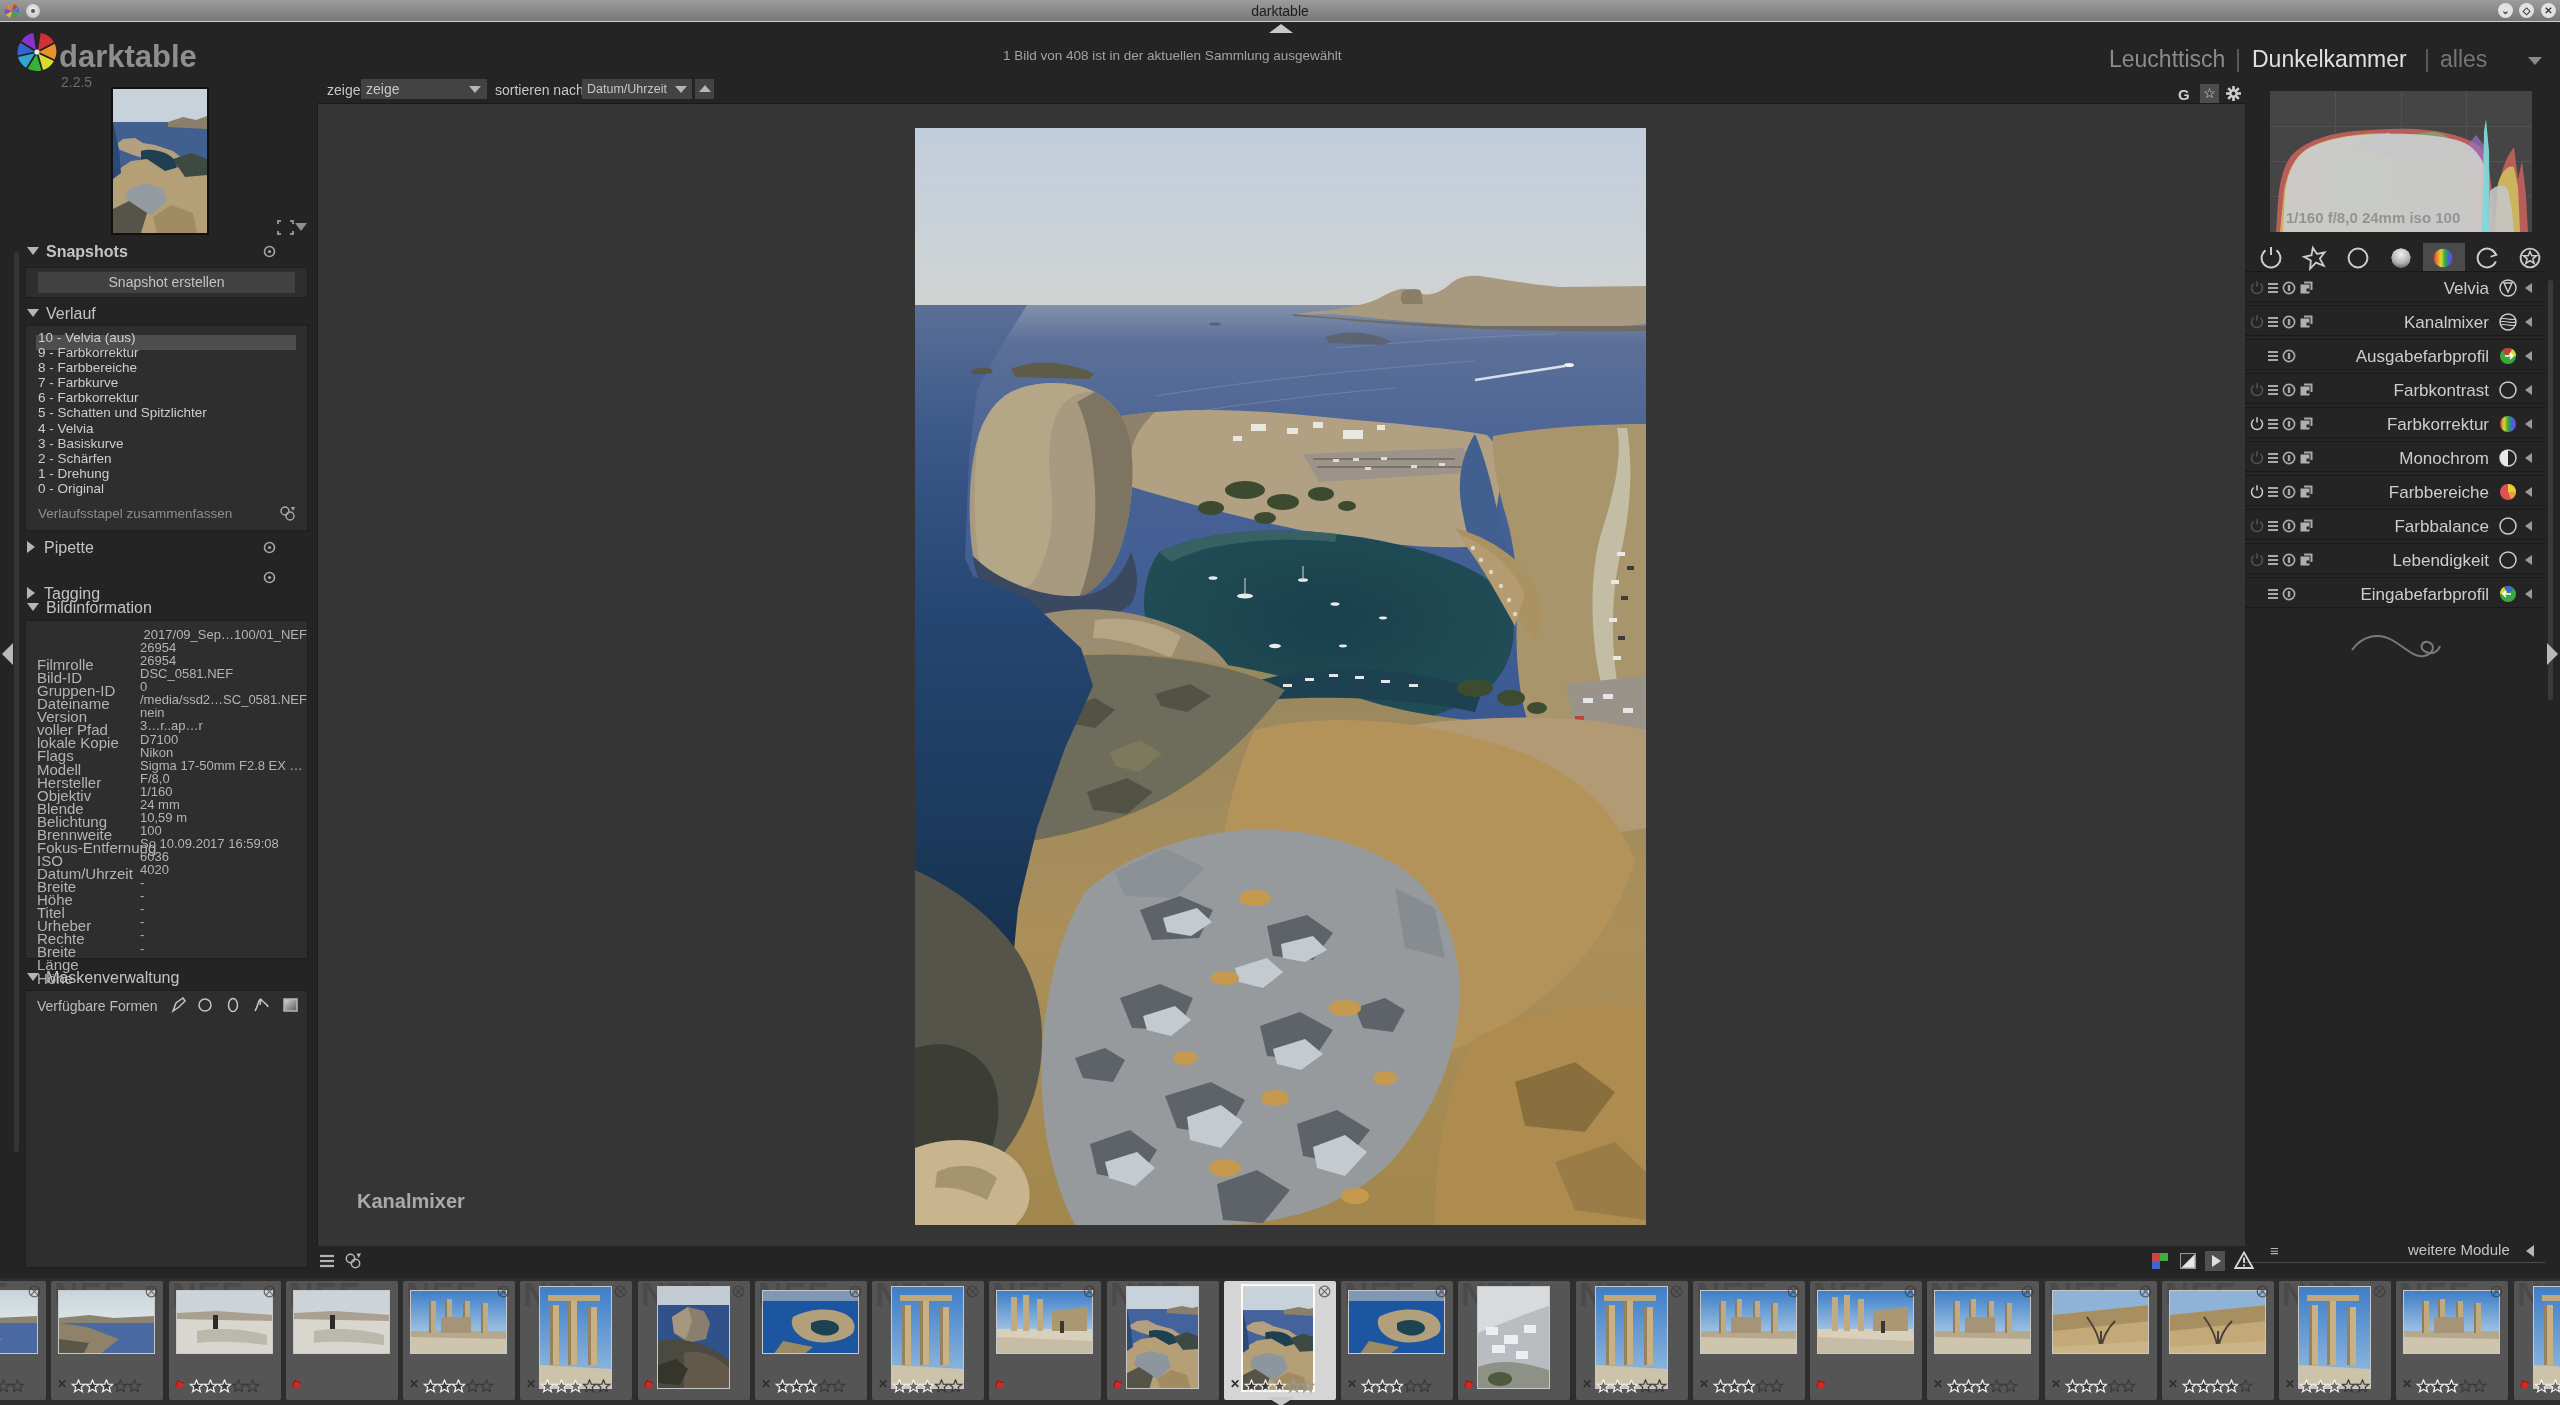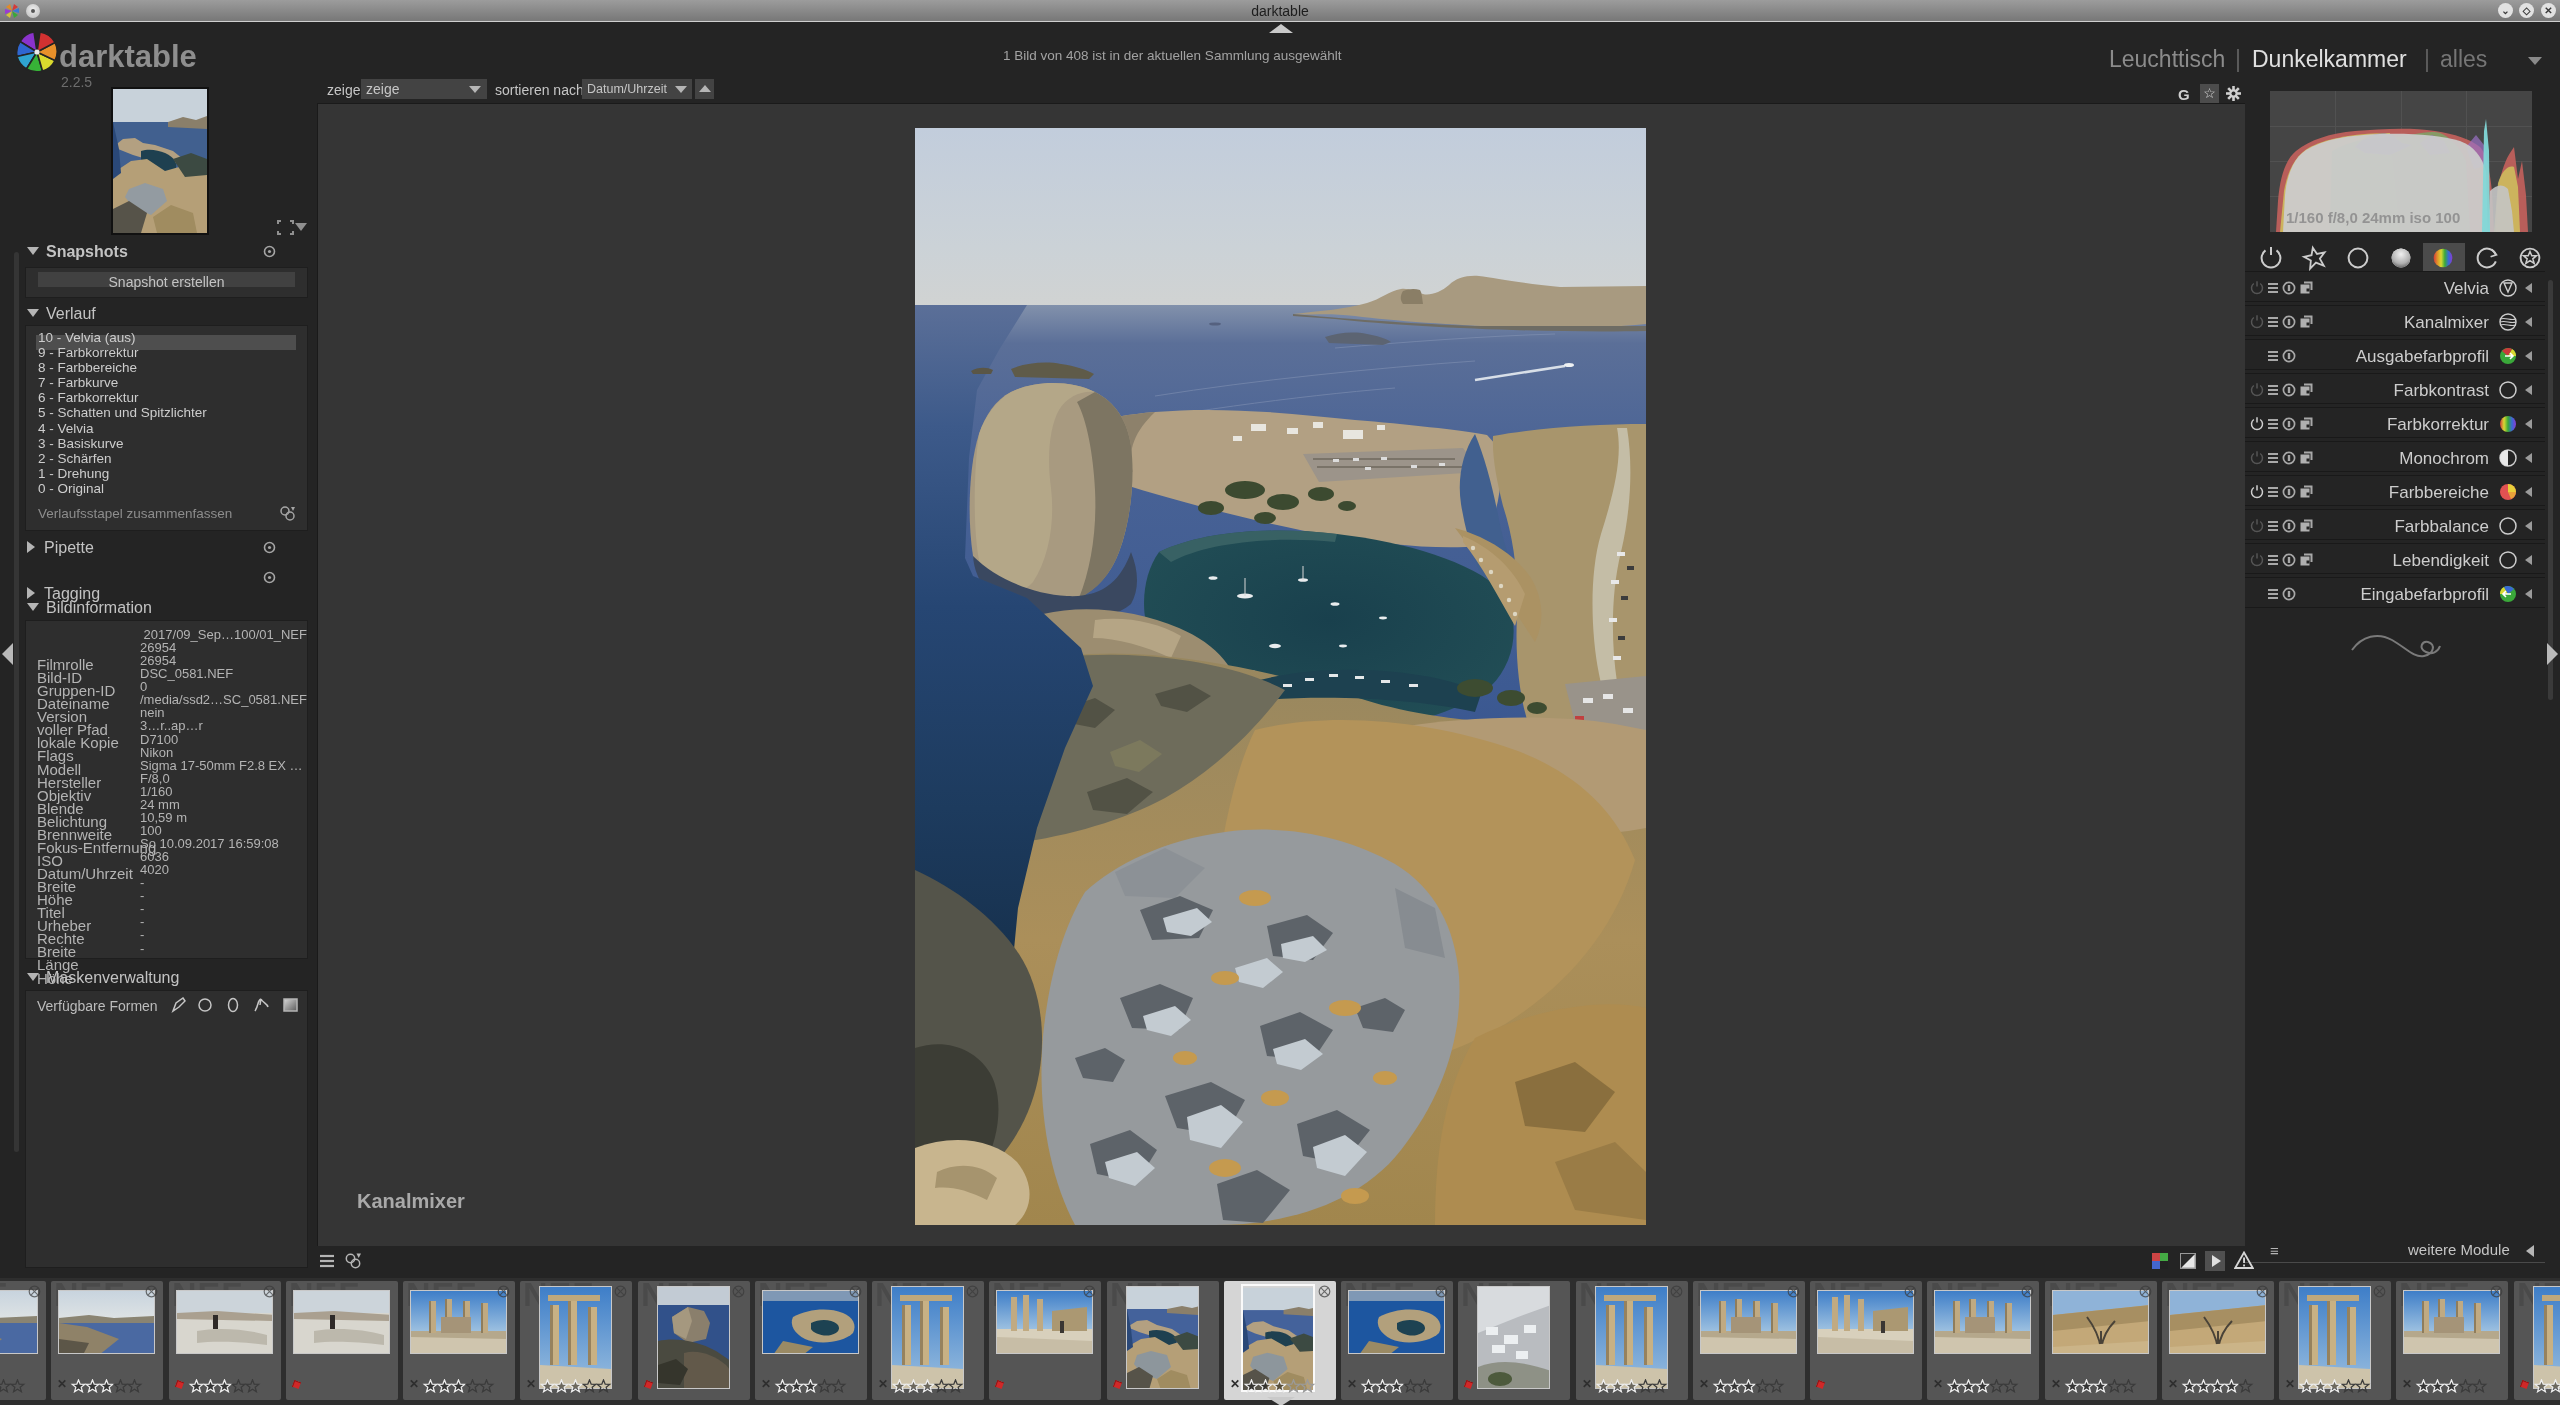--- a/index.html
+++ b/index.html
@@ -131,21 +131,21 @@
 
   <div class="abs" style="left:14px;top:252px;width:5px;height:900px;background:#353535;border-radius:3px;"></div>
   <div class="abs tri" style="left:2px;top:643px;border-top:11px solid transparent;border-bottom:11px solid transparent;border-right:11px solid #b9b9b9;"></div>
 
   <div class="sechdr" style="left:27px;top:243px;font-weight:bold;"><span class="tri" style="border-left:6px solid transparent;border-right:6px solid transparent;border-top:8px solid #b5b5b5;margin-right:7px;vertical-align:2px;"></span>Snapshots</div>
   <svg class="abs rsticon" style="left:263px;top:245px" width="13" height="13" viewBox="0 0 13 13">
       <circle cx="6.5" cy="6.5" r="5" fill="none" stroke="#a5a5a5" stroke-width="1.6"></circle>
       <circle cx="6.5" cy="6.5" r="1.6" fill="#a5a5a5"></circle>
     </svg>
   <div class="box" style="left:25px;top:267px;width:283px;height:31px;"></div>
-  <div class="abs" style="left:38px;top:272px;width:257px;height:15px;background:#414141;font-size:14px;color:#c3c3c3;text-align:center;line-height:21px;">Snapshot erstellen</div>
+  <div class="abs" style="left:38px;top:272px;width:257px;height:21px;background:#414141;font-size:14px;color:#c3c3c3;text-align:center;line-height:21px;">Snapshot erstellen</div>
 
   <div class="sechdr" style="left:27px;top:305px;"><span class="tri" style="border-left:6px solid transparent;border-right:6px solid transparent;border-top:8px solid #b5b5b5;margin-right:7px;vertical-align:2px;"></span>Verlauf</div>
   <div class="box" style="left:25px;top:325px;width:283px;height:206px;"></div>
   <div class="abs" style="left:36px;top:335px;width:260px;height:15px;background:#4e4e4e;"></div>
   <div class="abs" style="left:38px;top:330px;font-size:13.5px;color:#cdcdcd;line-height:15.1px;">
     10 - Velvia (aus)<br>9 - Farbkorrektur<br>8 - Farbbereiche<br>7 - Farbkurve<br>6 - Farbkorrektur<br>5 - Schatten und Spitzlichter<br>4 - Velvia<br>3 - Basiskurve<br>2 - Schärfen<br>1 - Drehung<br>0 - Original
   </div>
   <div class="abs" style="left:38px;top:506px;font-size:13.5px;color:#8d8d8d;">Verlaufsstapel zusammenfassen</div>
   <svg class="abs" style="left:279px;top:505px" width="17" height="16" viewBox="0 0 17 16" fill="none" stroke="#a5a5a5" stroke-width="1.5">
     <circle cx="6" cy="6" r="4"></circle>

